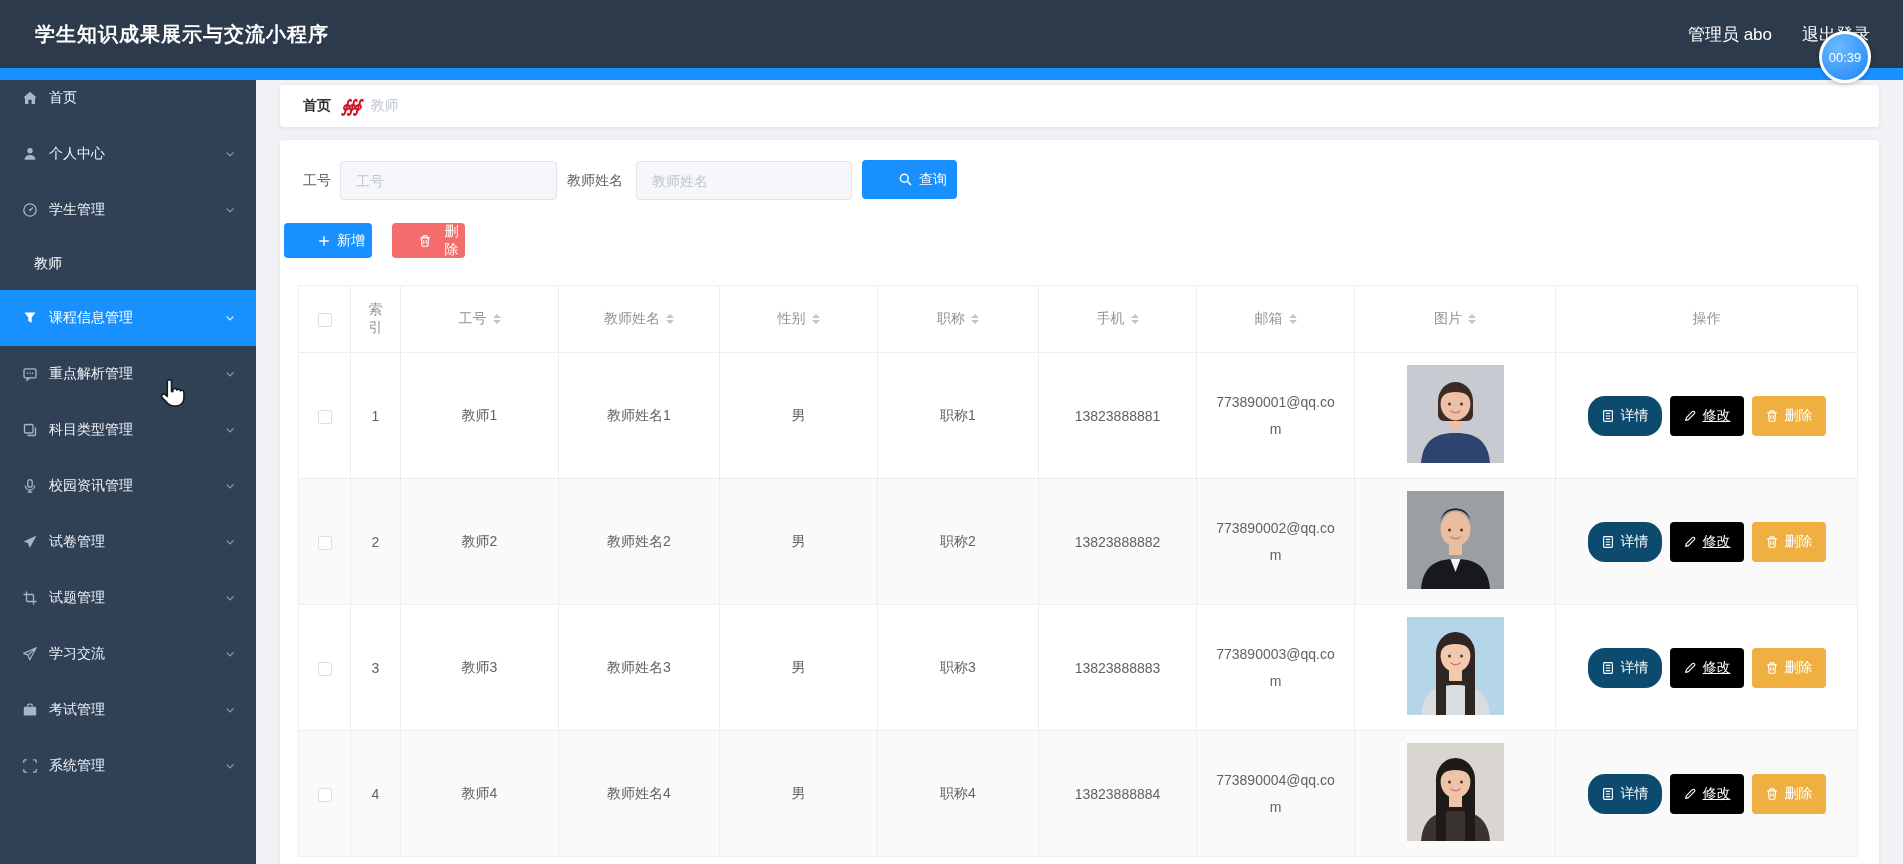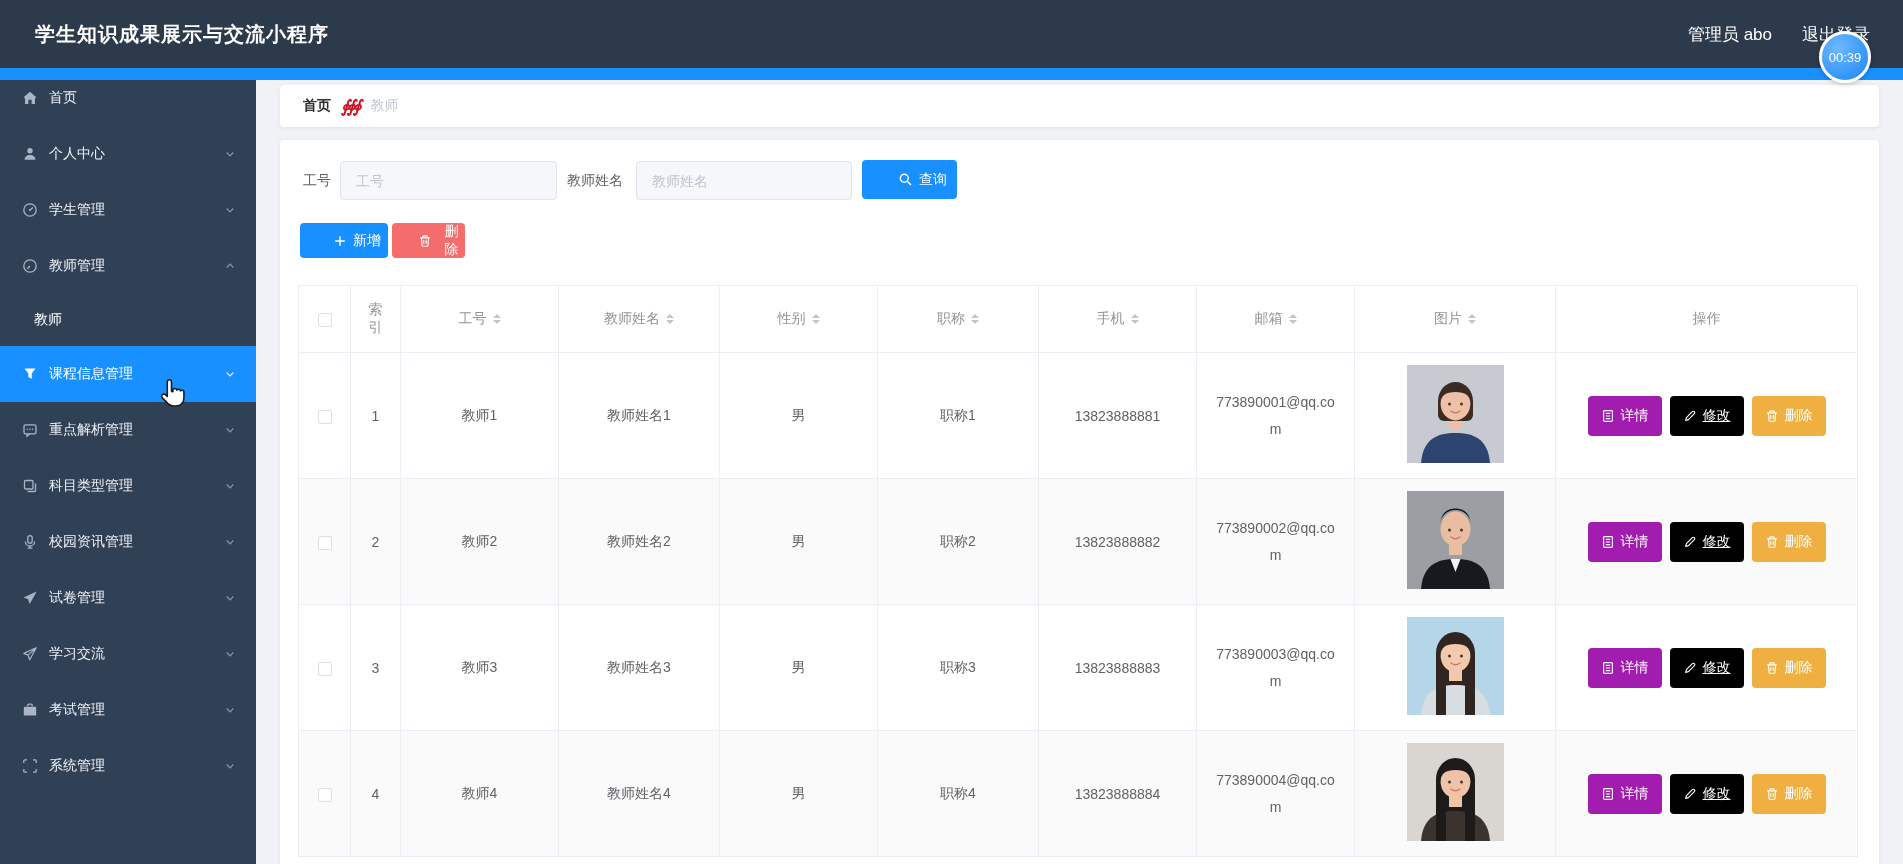--- a/index.html
+++ b/index.html
@@ -43,40 +43,40 @@
   .main-card { left:24px; top:60px; width:1599px; height:740px; }
 
   .flabel { position:absolute; font-size:14px; color:#606266; line-height:39px; }
   .finput { position:absolute; height:39px; background:#f5f7fa; border:1px solid #dfe4ed; border-radius:4px;
             padding:0 15px; font-size:14px; color:#606266; outline:none; }
   .finput::placeholder { color:#c0c4cc; }
   .btn { display:inline-flex; align-items:center; justify-content:center; border:none; border-radius:4px;
          color:#fff; font-size:14px; cursor:pointer; font-family:inherit; gap:6px;padding-left:26px; }
   .bicon { display:inline-flex; }
   .search-btn { position:absolute; left:582px; top:20px; width:95px; height:39px; background:#1890ff; }
-  .add-btn { position:absolute; left:20px; top:83px; width:88px; height:35px; background:#1890ff; }
+  .add-btn { position:absolute; left:4px; top:83px; width:88px; height:35px; background:#1890ff; }
   .del-btn { position:absolute; left:112px; top:83px; width:73px; height:35px; background:#f56c6c; }
 
   
   table.grid { position:absolute; left:18px; top:145px; width:1559px; border-collapse:collapse; table-layout:fixed; }
   .grid th, .grid td { border:1px solid #ebeef5; text-align:center; vertical-align:middle; font-weight:normal;
                        padding:8px 12px; }
   .grid th { height:67px; color:#909399; font-size:14px; background:#fff; }
   .grid td { height:126px; color:#606266; font-size:14px; background:#fff; }
   .grid tr.stripe td { background:#fafafa; }
   .cbx { display:inline-block; width:14px; height:14px; border:1px solid #dcdfe6; border-radius:2px; background:#fff;
          vertical-align:middle; cursor:pointer; }
   .caret-w { display:inline-flex; flex-direction:column; margin-left:6px; vertical-align:middle; }
   .caret-w i { width:0; height:0; border:4px solid transparent; display:block; }
   .caret-w .cup { border-bottom-color:#c0c4cc; margin-bottom:2px; }
   .caret-w .cdn { border-top-color:#c0c4cc; }
   .email-cell { max-width:126px; margin:12px auto; word-break:break-all; line-height:1.9; }
   .photo-wrap { display:inline-block; width:97px; height:98px; }
   .abtn { height:40px; padding:0 13px; margin:0 4px; }
-  .abtn.detail { background:#a21caf; }
+  .abtn.detail { background:#0c4a6e;border-radius:17px; }
   .abtn.edit { background:#000000;text-decoration:underline; }
   .abtn.delete { background:#efb041; }
 
   .cursor-hand { position:absolute; left:160px; top:378px; z-index:40; pointer-events:none; }
 </style>
 </head>
 <body>
 
 <div class="topbar">
   <div class="app-title">学生知识成果展示与交流小程序</div>
@@ -122,34 +122,20 @@
             <circle cx="8" cy="8" r="1" fill="currentColor"></circle>
           </svg>
         </span>
         <span class="mlabel">学生管理</span>
         <span class="chev down">
           <svg viewBox="0 0 16 16" width="12" height="12">
             <path d="M3.5 6 L8 10.5 L12.5 6" fill="none" stroke="currentColor" stroke-width="1.6"></path>
           </svg>
         </span>
       </div>
-      <div class="menu-item">
-        <span class="micon">
-          <svg viewBox="0 0 16 16" width="16" height="16">
-            <circle cx="8" cy="8" r="6.2" fill="none" stroke="currentColor" stroke-width="1.3"></circle>
-            <path d="M8 8 L5.2 10.8" stroke="currentColor" stroke-width="1.3" fill="none"></path>
-          </svg>
-        </span>
-        <span class="mlabel">教师管理</span>
-        <span class="chev up">
-          <svg viewBox="0 0 16 16" width="12" height="12">
-            <path d="M3.5 6 L8 10.5 L12.5 6" fill="none" stroke="currentColor" stroke-width="1.6"></path>
-          </svg>
-        </span>
-      </div>
       <div class="sub-item">
         <span class="mlabel">教师</span>
       </div>
       <div class="menu-item active">
         <span class="micon">
           <svg viewBox="0 0 16 16" width="16" height="16">
             <path d="M2.5 2.5 H13.5 L9.7 7.6 V12.8 L6.3 11 V7.6 Z" fill="currentColor"></path>
           </svg>
         </span>
         <span class="mlabel">课程信息管理</span>
@@ -204,20 +190,33 @@
           </svg>
         </span>
       </div>
       <div class="menu-item">
         <span class="micon">
           <svg viewBox="0 0 16 16" width="16" height="16">
             <path d="M14.6 1.6 L1.6 7.5 L6.1 9.2 L7.6 13.9 L10.1 9.8 Z" fill="currentColor"></path>
           </svg>
         </span>
         <span class="mlabel">试卷管理</span>
+        <span class="chev down">
+          <svg viewBox="0 0 16 16" width="12" height="12">
+            <path d="M3.5 6 L8 10.5 L12.5 6" fill="none" stroke="currentColor" stroke-width="1.6"></path>
+          </svg>
+        </span>
+      </div>
+      <div class="menu-item">
+        <span class="micon">
+          <svg viewBox="0 0 16 16" width="16" height="16">
+            <path d="M4.5 1.5 V10.5 A1 1 0 0 0 5.5 11.5 H14.5 M1.5 4.5 H10.5 A1 1 0 0 1 11.5 5.5 V14.5" fill="none" stroke="currentColor" stroke-width="1.3"></path>
+          </svg>
+        </span>
+        <span class="mlabel">试题管理</span>
         <span class="chev down">
           <svg viewBox="0 0 16 16" width="12" height="12">
             <path d="M3.5 6 L8 10.5 L12.5 6" fill="none" stroke="currentColor" stroke-width="1.6"></path>
           </svg>
         </span>
       </div>
       <div class="menu-item">
         <span class="micon">
           <svg viewBox="0 0 16 16" width="16" height="16">
             <path d="M14.2 1.8 L1.8 7.4 L6 9.1 L7.7 13.8 Z M6 9.1 L14.2 1.8" fill="none" stroke="currentColor" stroke-width="1.2" stroke-linejoin="round"></path>

